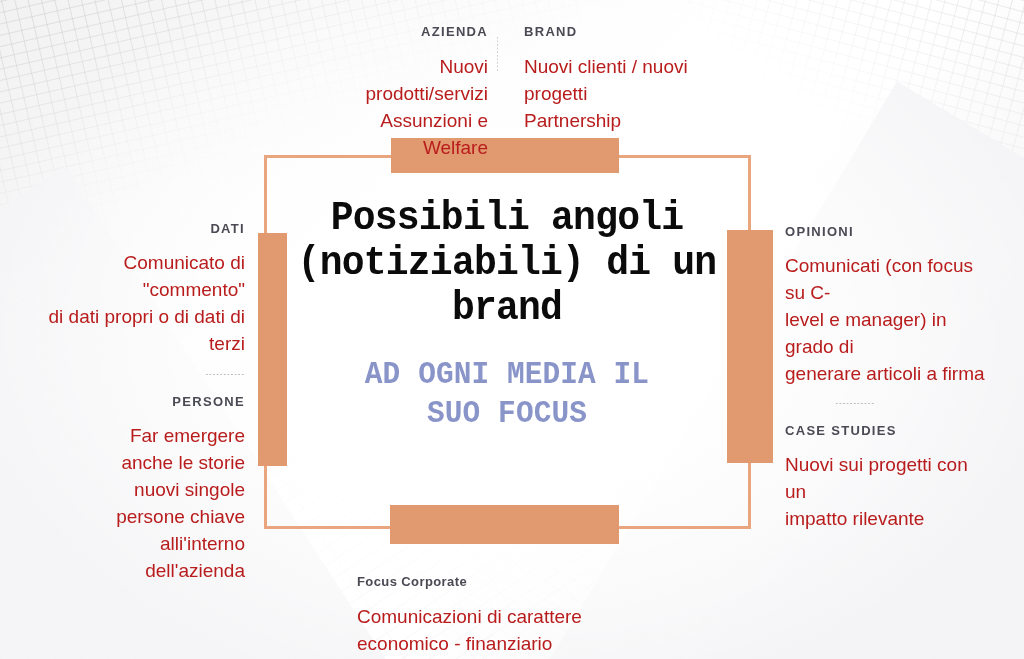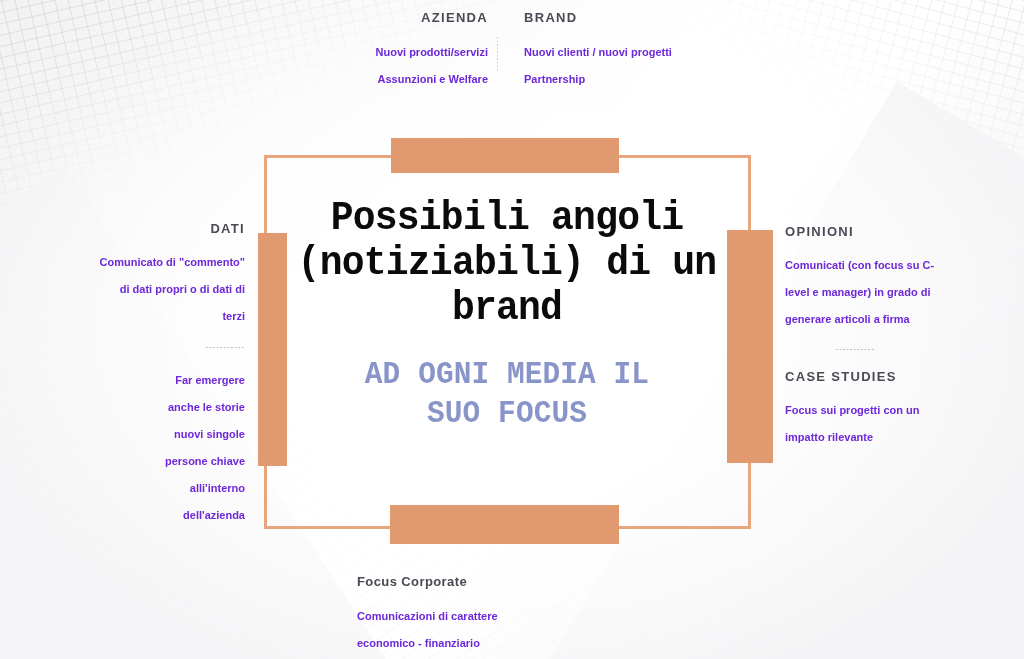--- a/index.html
+++ b/index.html
@@ -98,42 +98,42 @@
   
   .hd {
     font-weight: bold;
     font-size: 13px;
     letter-spacing: 1.3px;
     color: #4a4a55;
     white-space: nowrap;
   }
   .hd.mixed { letter-spacing: .4px; }
   .bd {
-    font-size: 11px;
+    font-size: 19px;
     line-height: 27px;
-    color: #6d28d9;
-    font-weight: 700;
+    color: #b91c1c;
+    font-weight: 400;
   }
   .dots-h {
     width: 40px; height: 3px;
     background-image: radial-gradient(circle, #b9b9c0 42%, rgba(0,0,0,0) 46%);
     background-size: 3.6px 3px;
     background-repeat: repeat-x;
   }
   .dots-v {
     width: 3px; height: 37px;
     background-image: radial-gradient(circle, #cfcfd5 42%, rgba(0,0,0,0) 46%);
     background-size: 3px 3.6px;
     background-repeat: repeat-y;
   }
 
   
   .top-wrap {
     position: absolute;
-    left: 344px; top: 10px;
+    left: 344px; top: 24px;
     display: flex;
     align-items: flex-start;
   }
   .col-azienda { width: 144px; text-align: right; }
   .col-brand   { width: 200px; text-align: left; margin-left: 36px; }
   .col-azienda .hd, .col-brand .hd { display: block; margin-bottom: 14px; }
   .top-sep {
     position: absolute;
     left: 496px; top: 36px;
   }
@@ -234,40 +234,41 @@
 
   <div class="left-wrap">
     <span class="hd">DATI</span>
     <div class="bd">Comunicato di "commento"</div>
     <div class="bd">di dati propri o di dati di</div>
     <div class="bd">terzi</div>
 
     <div class="dots-h"></div>
 
     <div class="gap-persone">
+      <span class="hd">PERSONE</span>
       <div class="bd">Far emergere</div>
       <div class="bd">anche le storie</div>
       <div class="bd">nuovi singole</div>
       <div class="bd">persone chiave</div>
       <div class="bd">alli'interno</div>
       <div class="bd">dell'azienda</div>
     </div>
   </div>
 
   <div class="right-wrap">
     <span class="hd">OPINIONI</span>
     <div class="bd">Comunicati (con focus su C-</div>
     <div class="bd">level e manager) in grado di</div>
     <div class="bd">generare articoli a firma</div>
 
     <div class="dots-h"></div>
 
     <div>
       <span class="hd">CASE STUDIES</span>
-      <div class="bd">Focus sui progetti con un</div>
+      <div class="bd">Nuovi sui progetti con un</div>
       <div class="bd">impatto rilevante</div>
     </div>
   </div>
 
   <div class="center-wrap">
     <div class="title">
       <div>Possibili angoli</div>
       <div>(notiziabili) di un brand</div>
     </div>
     <div class="subtitle">

